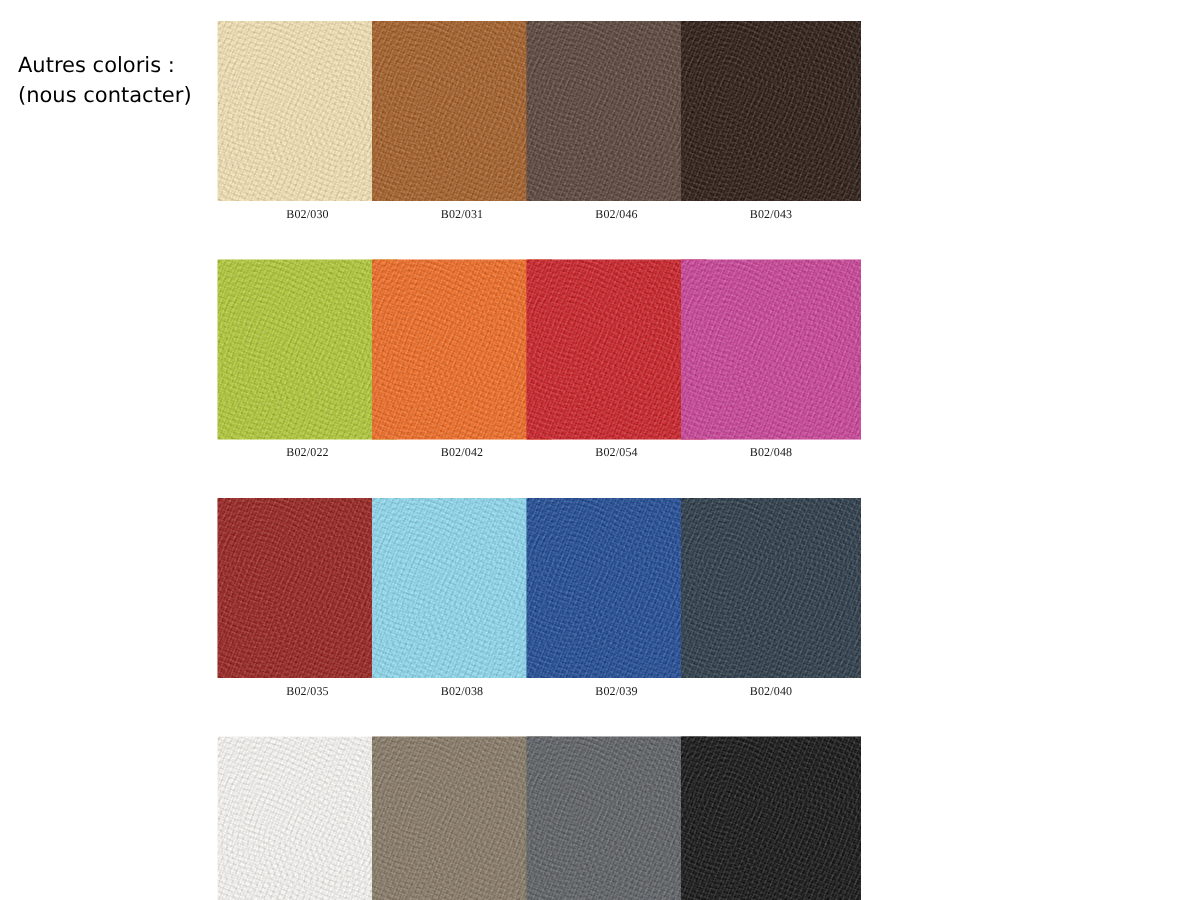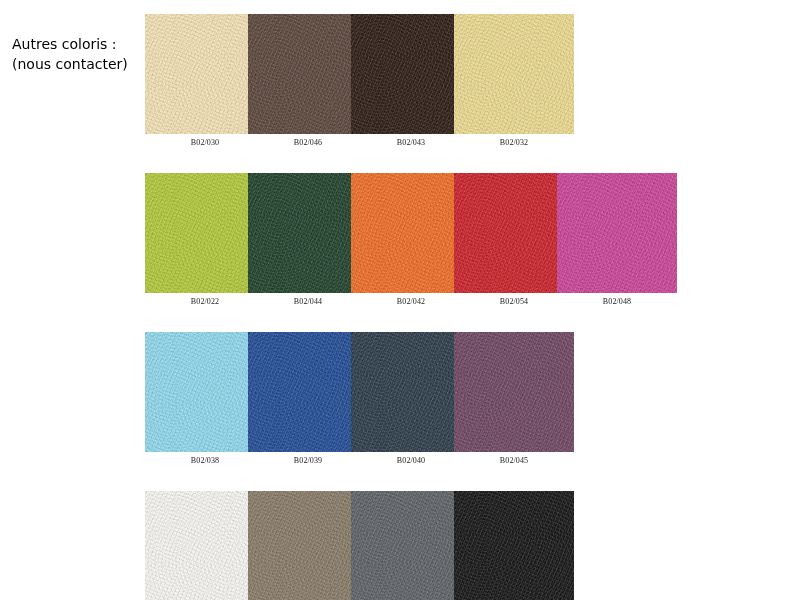--- a/index.html
+++ b/index.html
@@ -139,71 +139,67 @@
     <span class="heading-line">(nous contacter)</span>
   </div>
 
   <div class="swatch-grid" id="swatch-grid">
       <div class="swatch-row">
         <div class="swatch-cell">
           <div class="swatch-chip" style="background-color: rgb(245, 227, 182);"></div>
           <div class="swatch-label">B02/030</div>
         </div>
         <div class="swatch-cell">
+          <div class="swatch-chip" style="background-color: rgb(165, 95, 39);"></div>
+          <div class="swatch-label">B02/031</div>
+        </div>
+        <div class="swatch-cell">
           <div class="swatch-chip" style="background-color: rgb(90, 69, 58);"></div>
           <div class="swatch-label">B02/046</div>
         </div>
         <div class="swatch-cell">
           <div class="swatch-chip" style="background-color: rgb(43, 26, 18);"></div>
           <div class="swatch-label">B02/043</div>
         </div>
-        <div class="swatch-cell">
-          <div class="swatch-chip" style="background-color: rgb(238, 220, 144);"></div>
-          <div class="swatch-label">B02/032</div>
-        </div>
       </div>
       <div class="swatch-row">
         <div class="swatch-cell">
           <div class="swatch-chip" style="background-color: rgb(178, 202, 56);"></div>
           <div class="swatch-label">B02/022</div>
         </div>
         <div class="swatch-cell">
-          <div class="swatch-chip" style="background-color: rgb(30, 64, 41);"></div>
-          <div class="swatch-label">B02/044</div>
-        </div>
-        <div class="swatch-cell">
           <div class="swatch-chip" style="background-color: rgb(242, 108, 36);"></div>
           <div class="swatch-label">B02/042</div>
         </div>
         <div class="swatch-cell">
           <div class="swatch-chip" style="background-color: rgb(204, 32, 39);"></div>
           <div class="swatch-label">B02/054</div>
         </div>
         <div class="swatch-cell">
           <div class="swatch-chip" style="background-color: rgb(203, 67, 152);"></div>
           <div class="swatch-label">B02/048</div>
         </div>
       </div>
       <div class="swatch-row">
         <div class="swatch-cell">
+          <div class="swatch-chip" style="background-color: rgb(152, 34, 31);"></div>
+          <div class="swatch-label">B02/035</div>
+        </div>
+        <div class="swatch-cell">
           <div class="swatch-chip" style="background-color: rgb(143, 218, 240);"></div>
           <div class="swatch-label">B02/038</div>
         </div>
         <div class="swatch-cell">
           <div class="swatch-chip" style="background-color: rgb(31, 75, 149);"></div>
           <div class="swatch-label">B02/039</div>
         </div>
         <div class="swatch-cell">
           <div class="swatch-chip" style="background-color: rgb(42, 58, 72);"></div>
           <div class="swatch-label">B02/040</div>
         </div>
-        <div class="swatch-cell">
-          <div class="swatch-chip" style="background-color: rgb(110, 69, 98);"></div>
-          <div class="swatch-label">B02/045</div>
-        </div>
       </div>
       <div class="swatch-row">
         <div class="swatch-cell">
           <div class="swatch-chip" style="background-color: rgb(250, 248, 244);"></div>
         </div>
         <div class="swatch-cell">
           <div class="swatch-chip" style="background-color: rgb(136, 122, 103);"></div>
         </div>
         <div class="swatch-cell">
           <div class="swatch-chip" style="background-color: rgb(93, 97, 101);"></div>

